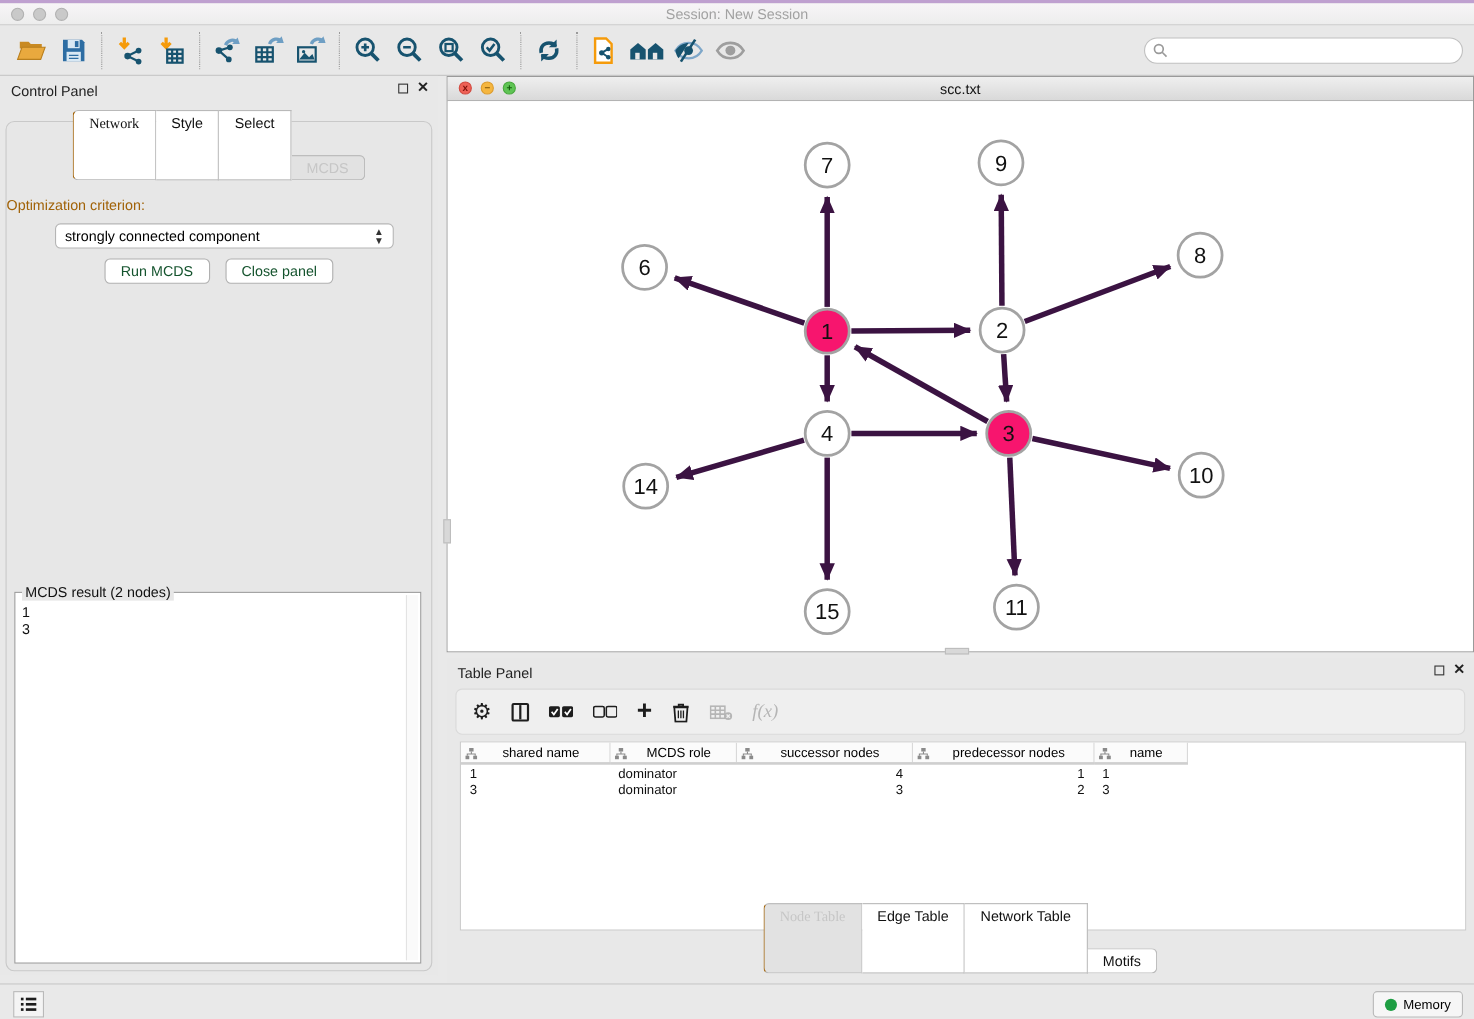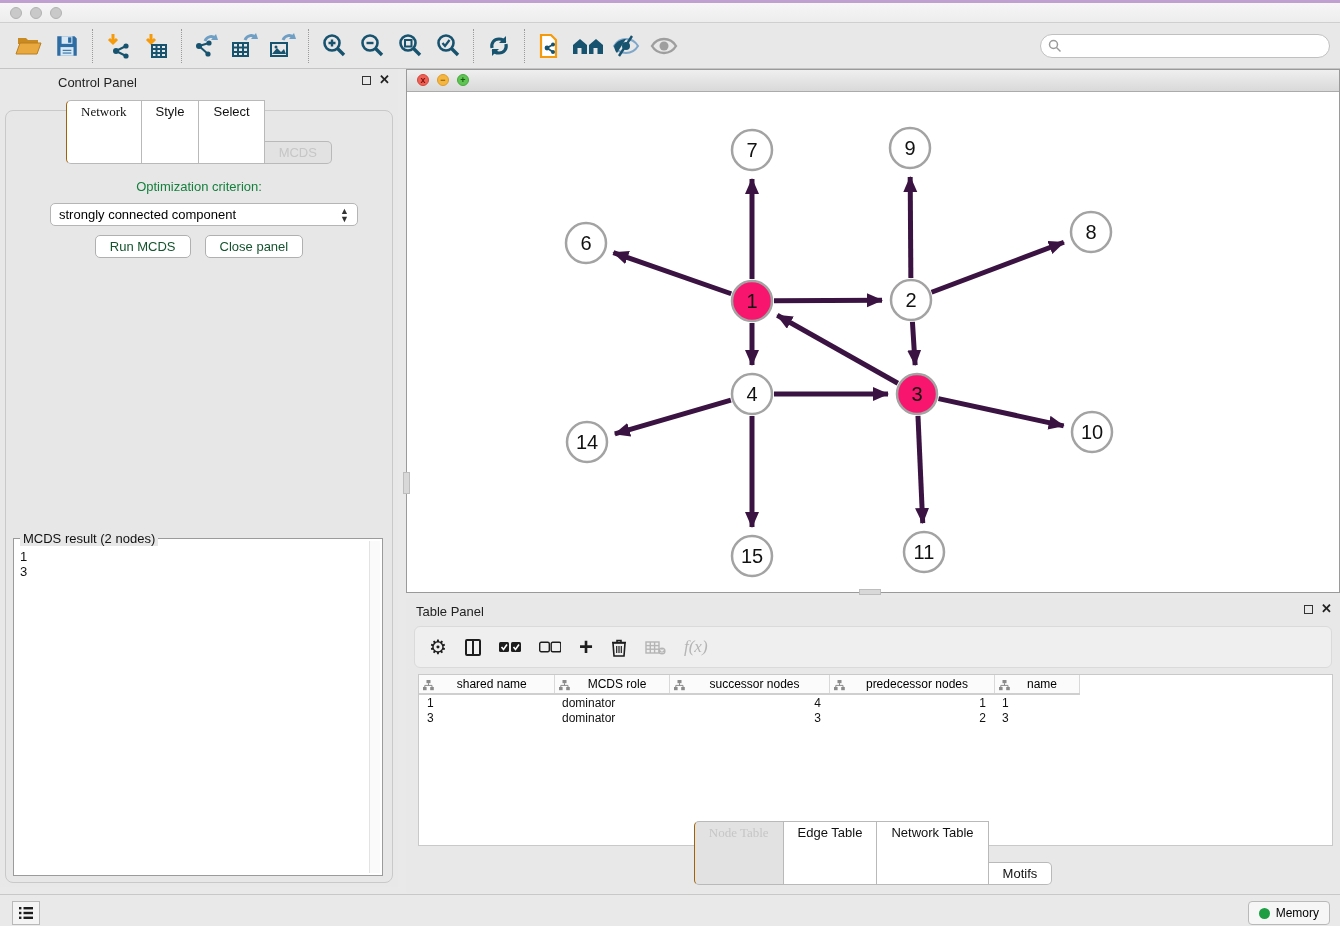--- a/index.html
+++ b/index.html
@@ -21,35 +21,35 @@
   #toolbar { position:absolute; left:0; top:21px; width:1340px; height:45px;
     background:#e8e8e8; border-bottom:1px solid #c4c4c4; display:flex; align-items:center; padding:0 10px; }
   .tb-btn { width:38px; height:36px; display:flex; align-items:center; justify-content:center; cursor:pointer; }
   .tb-sep { width:1px; height:34px; border-left:1px dotted #9a9a9a; margin:0 6px; }
   #toolbar svg { display:block; }
   #search-wrap { margin-left:auto; position:relative; }
   #search-input { width:290px; height:24px; border:1px solid #c0c0c0; border-radius:12px;
     background:#fff; padding:0 10px 0 26px; font-size:12px; outline:none; }
   #search-icon { position:absolute; left:8px; top:5px; }
   
-  #control-panel { position:absolute; left:0; top:66px; width:398px; height:818px; background:#e8e8e8;padding-left:48px; }
+  #control-panel { position:absolute; left:0; top:66px; width:398px; height:818px; background:#e8e8e8; }
   .panel-head { height:28px; position:relative; }
   .panel-head .ph-title { position:absolute; left:10px; top:6px; font-size:13px; color:#222; }
   .ph-icons { position:absolute; right:8px; top:6px; display:flex; gap:8px; align-items:center; }
   .float-ico { width:9px; height:9px; border:1.5px solid #333; display:inline-block; }
   .close-ico { font-size:13px; font-weight:bold; color:#222; line-height:10px; }
   .cp-tabs { position:absolute; top:31px; left:0; right:0; display:flex; justify-content:center; z-index:2; }
   .tab { font-size:13px; padding:3px 14px; background:#fff; border:1px solid #b9b9b9; border-left:none;
     color:#111; cursor:pointer; }
   .tab:first-child { border-left:1px solid #a16207; border-radius:5px 0 0 5px;font-family:Liberation Serif, serif; }
   .tab:last-child { border-radius:0 5px 5px 0;margin-top:41px; }
   .tab.selected { background:#e2e2e2; color:#c6c6c6; }
   .cp-box { position:absolute; left:5px; right:5px; top:41px; bottom:4px;
     border:1px solid #c9c9c9; border-radius:8px; background:#e7e7e7; }
-  #opt-label { position:absolute; left:0; right:0; top:68px; text-align:center; font-size:13px; color:#15803d; }
+  #opt-label { position:absolute; left:0; right:0; top:68px; text-align:left; font-size:13px; color:#a16207; }
   #criterion { position:absolute; left:44px; top:92px; width:308px; height:23px; background:#fff;
     border:1px solid #b5b5b5; border-radius:5px; font-size:13px; display:flex; align-items:center;
     padding:0 8px; cursor:pointer;gap:44px; }
   #criterion .updown { margin-left:auto; font-size:9px; line-height:8px; color:#333; text-align:center; }
   .cp-buttons { position:absolute; left:0; right:0; top:124px; display:flex; justify-content:center; gap:14px; }
   .btn { background:#fff; border:1px solid #b0b0b0; border-radius:5px; font-size:13px;
     padding:3px 14px; cursor:pointer; color:#14532d; }
   #mcds-result { position:absolute; left:7px; right:9px; top:427px; bottom:6px;
     border:1px solid #9b9b9b; background:#fff; }
   #mcds-legend { position:absolute; top:-8px; left:6px; background:#e7e7e7; font-size:13px; color:#111; padding:0 3px; }
@@ -99,20 +99,21 @@
 </style>
 </head>
 <body>
 
 <div id="titlebar">
   <div class="traffic">
     <div class="light"></div>
     <div class="light"></div>
     <div class="light"></div>
   </div>
+  <div class="title">Session: New Session</div>
 </div>
 
 <div id="toolbar">
   <div class="tb-btn">
     <svg width="28" height="26" viewBox="0 0 28 26">
       <path d="M3 5h8l2 2h10v4H3z" fill="#c98a22"></path>
       <path d="M5 10h21l-4 11H1z" fill="#e9a93e" stroke="#b97f1e" stroke-width="1"></path>
     </svg>
   </div>
   <div class="tb-btn">
@@ -307,20 +308,21 @@
   </div>
 </div>
 
 <div id="network-window">
   <div id="nw-titlebar">
     <div class="traffic">
       <div class="light red">x</div>
       <div class="light yellow">−</div>
       <div class="light green">+</div>
     </div>
+    <div class="title">scc.txt</div>
   </div>
   <svg id="graph-canvas" viewBox="0 0 932 500">
       <defs>
         <marker id="arrow" markerUnits="userSpaceOnUse" markerWidth="18" markerHeight="16" refX="15" refY="7" orient="auto">
           <path d="M0,0 L16,7 L0,14 z" fill="#3b1342"></path>
         </marker>
       </defs>
       <line x1="345" y1="187" x2="345" y2="87" stroke="#3b1342" stroke-width="5" marker-end="url(#arrow)"></line>
       <line x1="324.23121807335133" y1="201.7434376400866" x2="206.37703072149142" y2="160.56546856534038" stroke="#3b1342" stroke-width="5" marker-end="url(#arrow)"></line>
       <line x1="366.9995649035371" y1="208.86163795658152" x2="475.0005735362466" y2="208.1823863299607" stroke="#3b1342" stroke-width="5" marker-end="url(#arrow)"></line>

